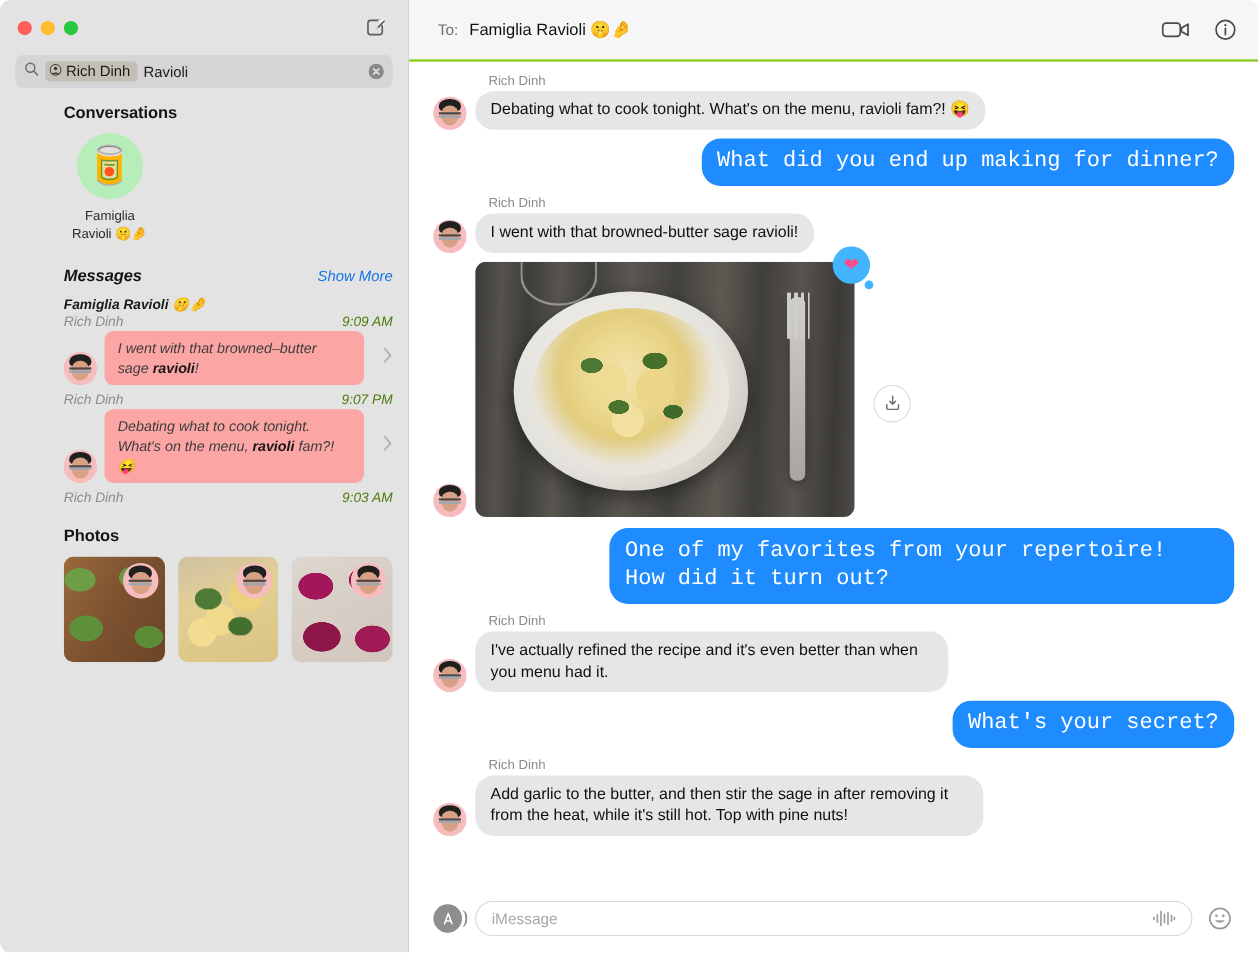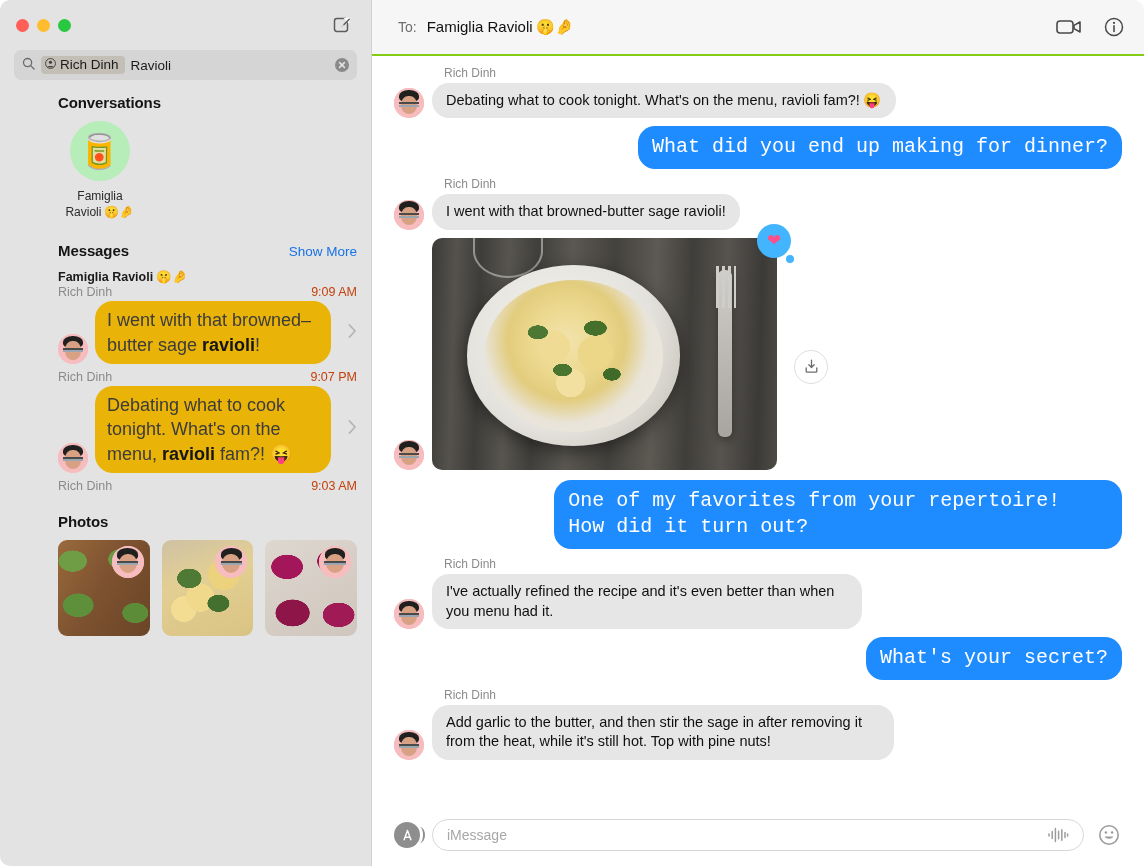--- a/index.html
+++ b/index.html
@@ -118,53 +118,53 @@
   }
   .conv-name {
     margin-top: 7px;
     font-size: 12px;
     color: #2b2b2b;
     text-align: center;
     line-height: 1.35;
     max-width: 90px;
   }
 
-  .msg-section { margin-top: 22px; }
+  .msg-section { margin-top: 22px; font-style: italic; }
   .msg-item {
     position: relative;
     padding: 0 14px 0 14px;
     margin-bottom: 6px;
     cursor: pointer;
   }
   .msg-meta {
     display: flex;
     align-items: baseline;
     margin-bottom: 2px;
   }
   .msg-group-title {
     font-size: 12.5px;
     font-weight: 700;
     color: #1a1a1a;
     margin-bottom: 1px;
   }
   .msg-sender { font-size: 12.5px; color: #8b8b8b; }
-  .msg-time { margin-left: auto; font-size: 12.5px; color: #c2410c; }
+  .msg-time { margin-left: auto; font-size: 12.5px; color: #4d7c0f; }
   .msg-body { display: flex; align-items: flex-end; gap: 7px; }
   .msg-avatar {
     width: 30px; height: 30px; border-radius: 50%;
     background: #f4b9bb;
     flex: none;
     overflow: hidden;
     position: relative;
   }
   .msg-bubble {
-    background: #eab308;
-    border-radius: 18px;
+    background: #fca5a5;
+    border-radius: 8px;
     padding: 7px 12px;
-    font-size: 18px;
+    font-size: 13px;
     line-height: 1.35;
     color: #3c3c3c;
     max-width: 236px;
     position: relative;
   }
   .msg-bubble b { color: #161616; font-weight: 700; }
   .msg-chevron {
     margin-left: auto;
     align-self: center;
     color: #b0b0b0;

